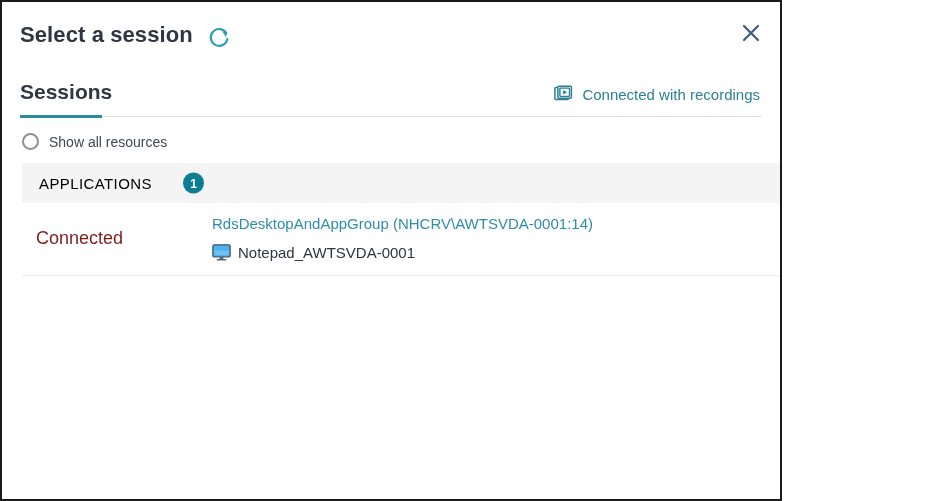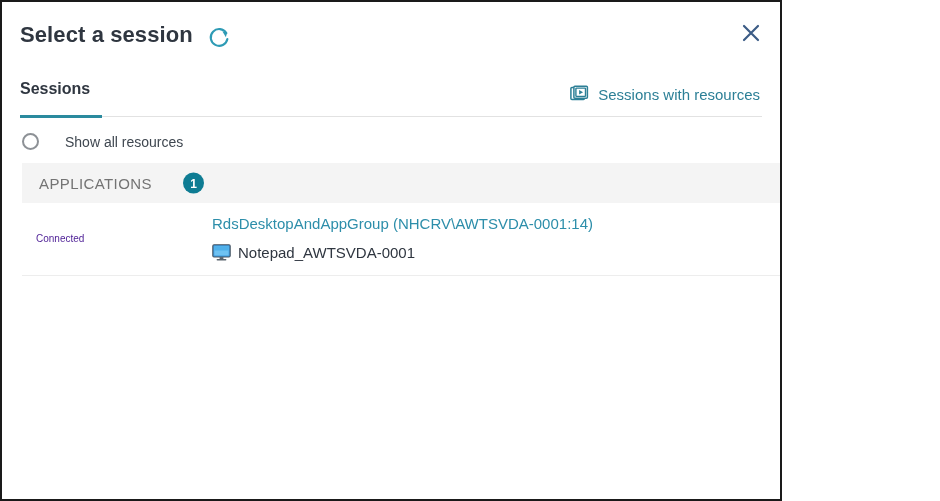--- a/index.html
+++ b/index.html
@@ -63,21 +63,21 @@
     left: 0;
     top: 78px;
     width: 100%;
     height: 42px;
   }
   .tab {
     position: absolute;
     left: 18px;
     top: 0;
     padding: 0 4px 10px 0;
-    font-size: 16px;
+    font-size: 21px;
     font-weight: bold;
     color: #2f3640;
     cursor: pointer;
   }
   .tab-underline {
     position: absolute;
     left: 18px;
     top: 35px;
     width: 82px;
     height: 3px;
@@ -110,21 +110,21 @@
     display: block;
   }
 
   
   .resources-row {
     position: absolute;
     left: 20px;
     top: 131px;
     display: flex;
     align-items: center;
-    gap: 26px;
+    gap: 10px;
     cursor: pointer;
   }
   .radio-outer {
     width: 17px;
     height: 17px;
     border: 2px solid #8d9196;
     border-radius: 50%;
     box-sizing: border-box;
     flex: 0 0 auto;
   }
@@ -146,21 +146,21 @@
   }
   #applications-header { top: 161px; }
   #desktops-header     { top: 442px; }
 
   .section-title {
     position: absolute;
     left: 17px;
     top: 50%;
     transform: translateY(-50%);
     font-size: 15px;
-    color: #737373;
+    color: #000000;
     letter-spacing: 0.4px;
     white-space: nowrap;
   }
   .section-badge {
     position: absolute;
     left: 161px;
     top: 50%;
     transform: translateY(-50%);
     width: 21px;
     height: 21px;
@@ -199,22 +199,22 @@
     padding: 12px 0 14px 0;
     border-bottom: 1px solid #ededed;
     min-height: 50px;
     box-sizing: border-box;
   }
   .session-status {
     width: 190px;
     flex: 0 0 190px;
     padding-left: 14px;
     box-sizing: border-box;
-    font-size: 10px;
-    color: #4c1d95;
+    font-size: 18px;
+    color: #7f1d1d;
     align-self: center;
   }
   .session-detail {
     flex: 1 1 auto;
   }
   .session-group-link {
     font-size: 15px;
     color: #2d8eaa;
     cursor: pointer;
     display: block;
@@ -266,21 +266,21 @@
 
     <div class="recordings-link">
       <span class="recordings-icon-wrap">
         <svg class="recordings-icon" viewBox="0 0 20 20" aria-hidden="true">
           <rect x="0.9" y="3.6" width="13.5" height="12" rx="1" fill="#ffffff" stroke="#2c7f96" stroke-width="1.5"></rect>
           <rect x="3.9" y="2.2" width="13.5" height="12" rx="1" fill="#ffffff" stroke="#2c7f96" stroke-width="1.5"></rect>
           <rect x="5.9" y="4.1" width="9.6" height="8.3" rx="0.6" fill="#ffffff" stroke="#2c7f96" stroke-width="1.4"></rect>
           <path d="M9.1 6.1 L13.1 8.25 L9.1 10.4 Z" fill="#2c7f96"></path>
         </svg>
       </span>
-      <span>Sessions with resources</span>
+      <span>Connected with recordings</span>
     </div>
   </div>
 
   <div class="resources-row">
     <span class="radio-outer"></span>
     <span class="resources-label">Show all resources</span>
   </div>
 
   <div class="section-header" id="applications-header">
     <span class="section-title">APPLICATIONS</span>

